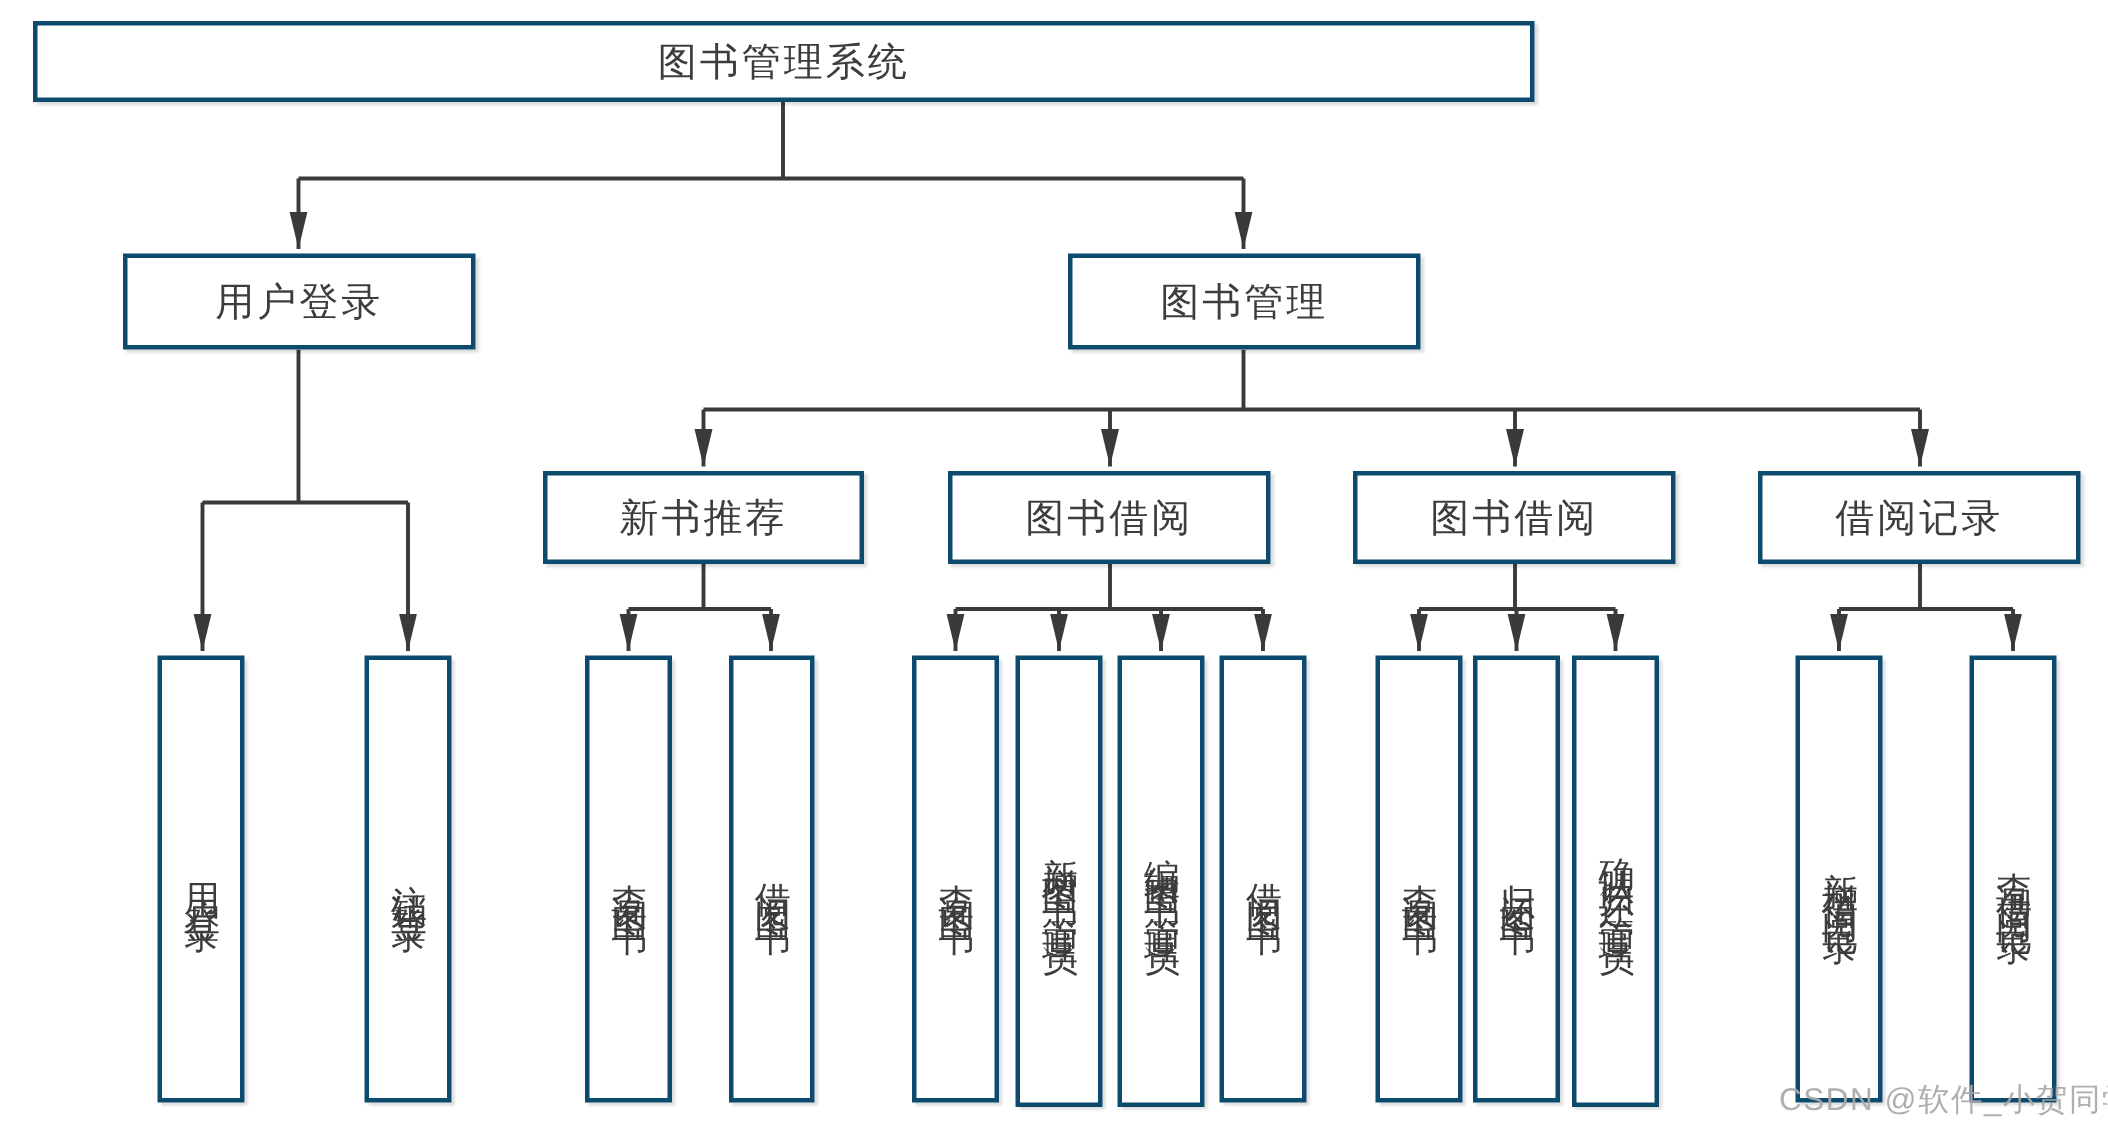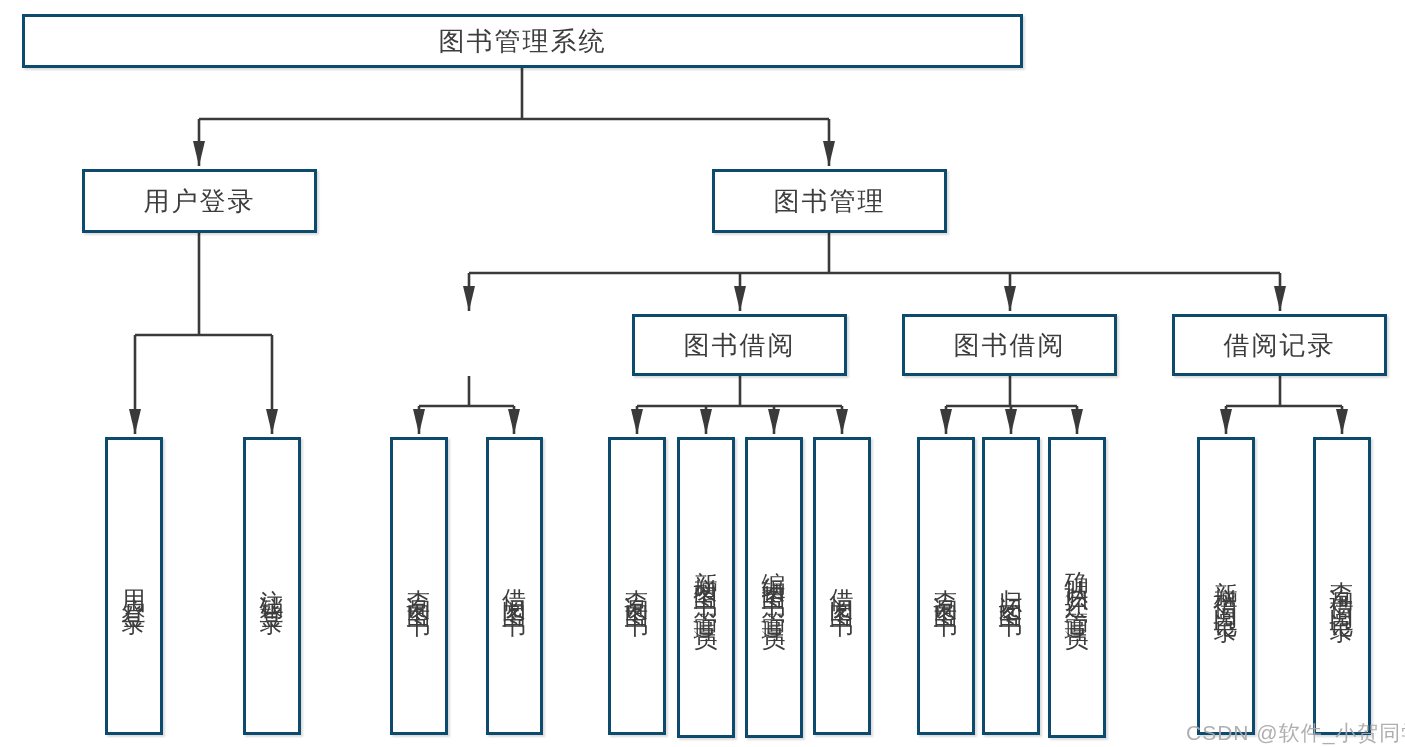--- a/index.html
+++ b/index.html
@@ -80,20 +80,23 @@
     <span>图书管理系统</span>
   </div>
 
   <div class="node h" style="left:82px;top:169px;width:235px;height:64px;">
     <span>用户登录</span>
   </div>
   <div class="node h" style="left:712px;top:169px;width:235px;height:64px;">
     <span>图书管理</span>
   </div>
 
+  <div class="node h" style="left:362px;top:314px;width:214px;height:62px;">
+    <span>新书推荐</span>
+  </div>
   <div class="node h" style="left:632px;top:314px;width:215px;height:62px;">
     <span>图书借阅</span>
   </div>
   <div class="node h" style="left:902px;top:314px;width:215px;height:62px;">
     <span>图书借阅</span>
   </div>
   <div class="node h" style="left:1172px;top:314px;width:215px;height:62px;">
     <span>借阅记录</span>
   </div>
 

